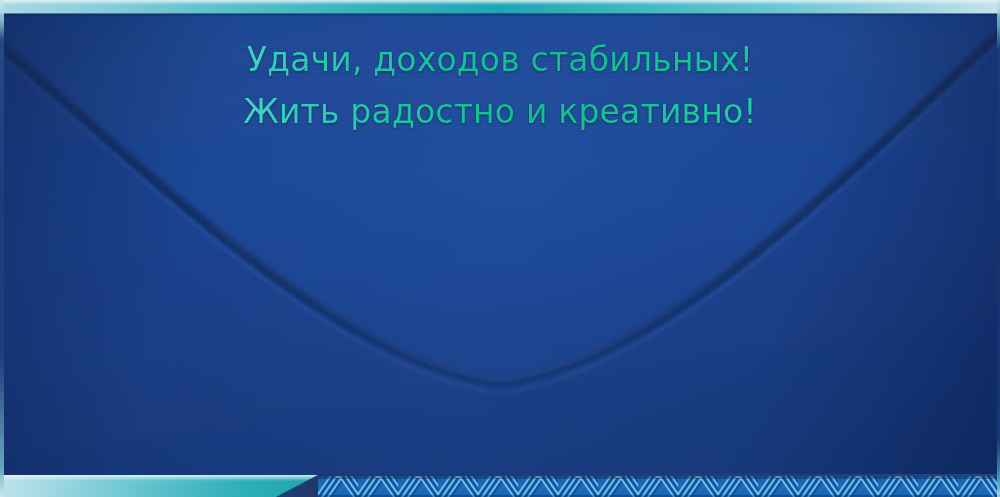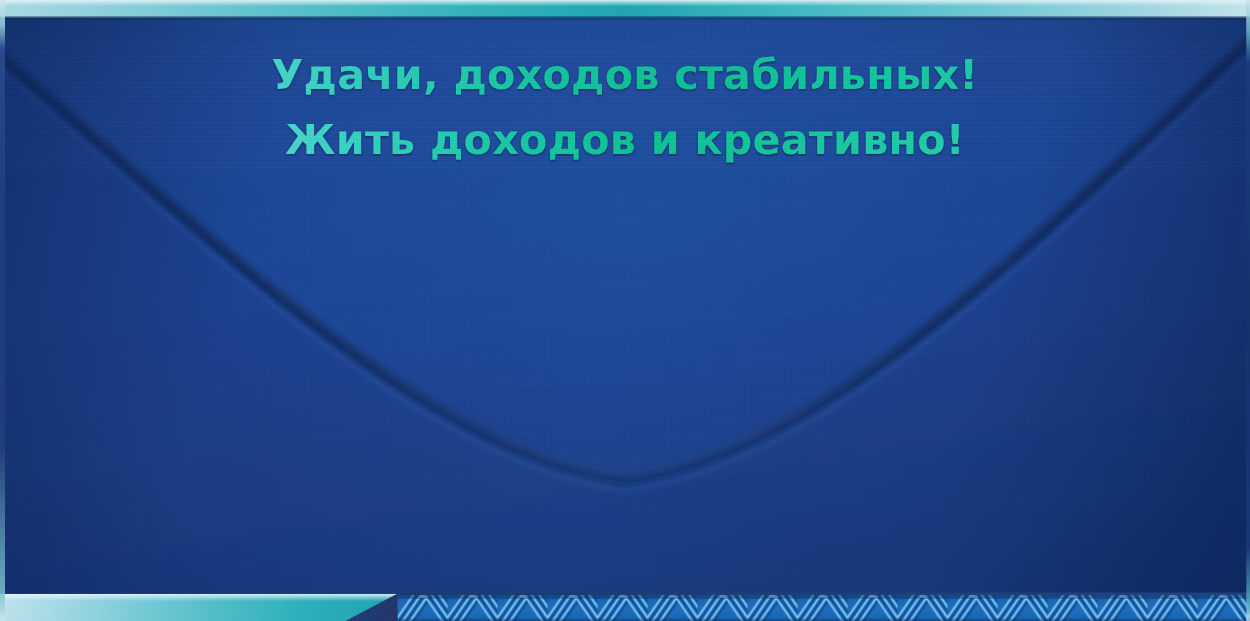--- a/index.html
+++ b/index.html
@@ -176,21 +176,21 @@
   .greeting {
     position: absolute;
     left: 0; top: 34px;
     width: 1000px;
     text-align: center;
     user-select: none;
   }
   .greeting-line {
     font-family: "DejaVu Sans", sans-serif;
     font-size: 33px;
-    font-weight: 700;
+    font-weight: 400;
     line-height: 52px;
     letter-spacing: 0.2px;
     white-space: nowrap;
     background-image: linear-gradient(96deg,
         #8fe3ea 0%,
         #5fd7d6 14%,
         #2ecbb8 30%,
         #14c29c 44%,
         #0fbd92 56%,
         #12c39c 68%,
@@ -279,21 +279,21 @@
       <path d="M0,55 C180,211 340,371 500,393 C660,371 820,211 1000,43" fill="none" stroke="rgba(90,140,214,0.13)" stroke-width="3" filter="url(#soften)"></path>
     </svg>
   </div>
 
   <div class="envelope-sheen"></div>
   <div class="envelope-vig"></div>
   <div class="grain"></div>
 
   <div class="greeting greeting-wrap">
     <div class="greeting-line">Удачи, доходов стабильных!</div>
-    <div class="greeting-line l2">Жить доходов и креативно!</div>
+    <div class="greeting-line l2">Жить радостно и креативно!</div>
     <div class="text-speckle"></div>
   </div>
 
   <div class="top-band"></div>
   <div class="top-band-hi"></div>
   <div class="top-band-sh"></div>
 
   <div class="bottom-band"></div>
   <div class="bottom-band-hi"></div>
   <div class="wedge"></div>

